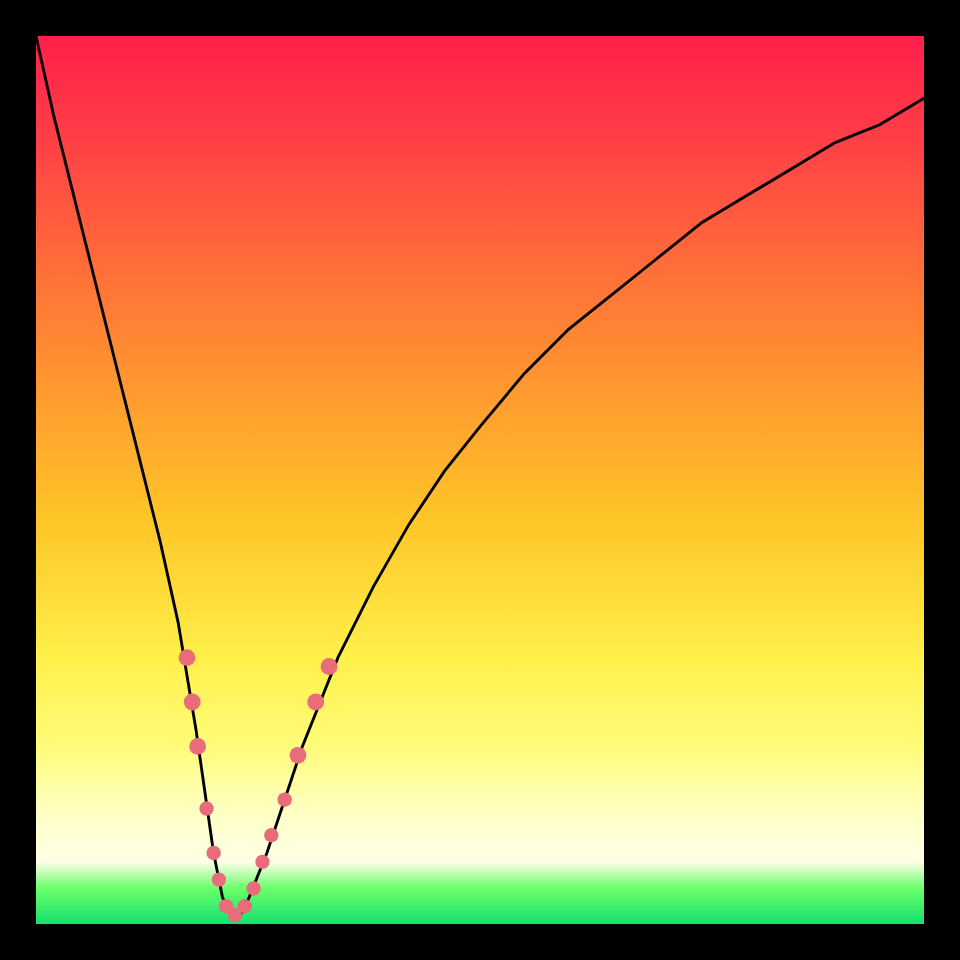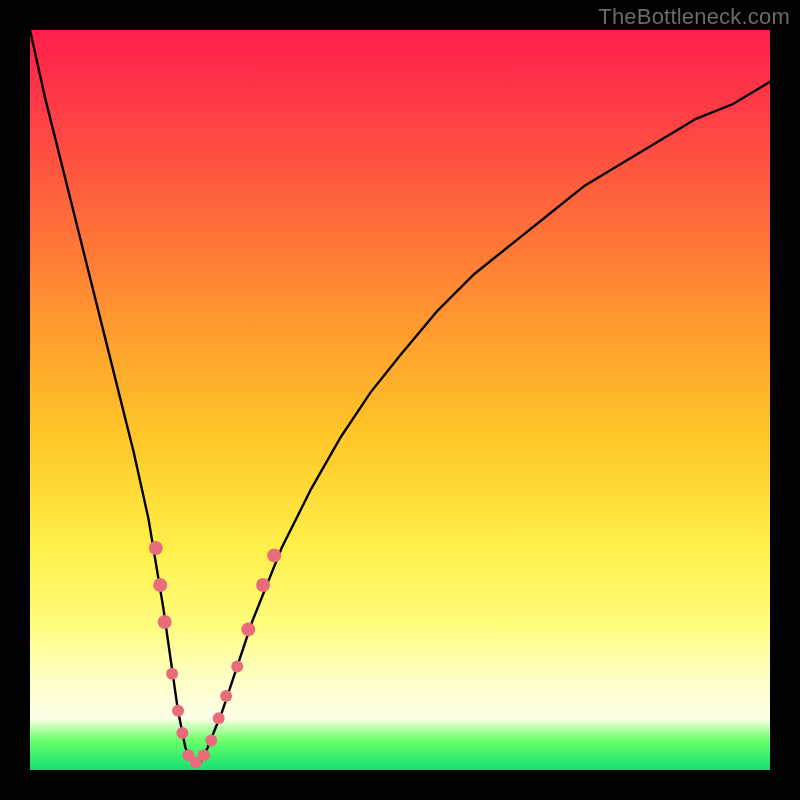--- a/index.html
+++ b/index.html
@@ -83,14 +83,13 @@
           <circle cx="181.3" cy="710.4" r="6" class="marker"></circle>
           <circle cx="188.7" cy="688.2" r="6" class="marker"></circle>
           <circle cx="196.1" cy="666.0" r="6" class="marker"></circle>
           <circle cx="207.2" cy="636.4" r="6" class="marker"></circle>
           <circle cx="218.3" cy="599.4" r="7" class="marker"></circle>
           <circle cx="233.1" cy="555.0" r="7" class="marker"></circle>
           <circle cx="244.2" cy="525.4" r="7" class="marker"></circle>
         </g>
     </svg>
   </div>
-  <div class="watermark">TheBottleneck.com</div>
 </div>
 
 </body></html>

